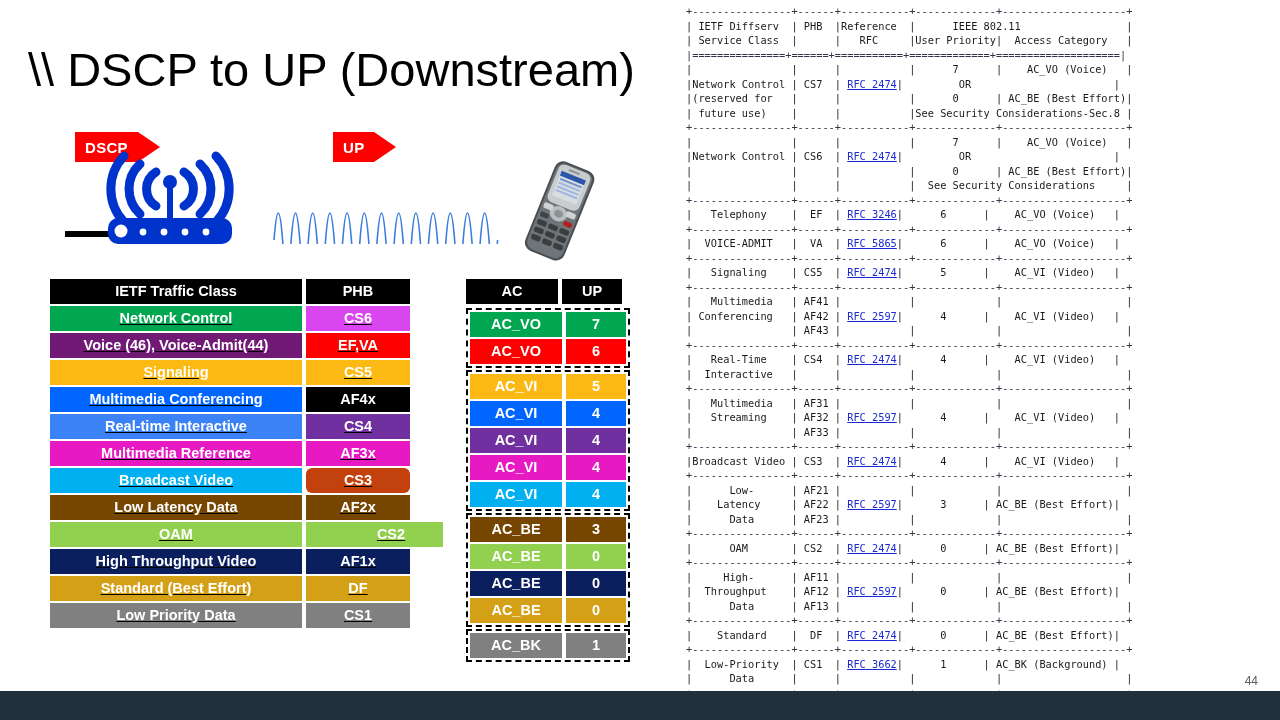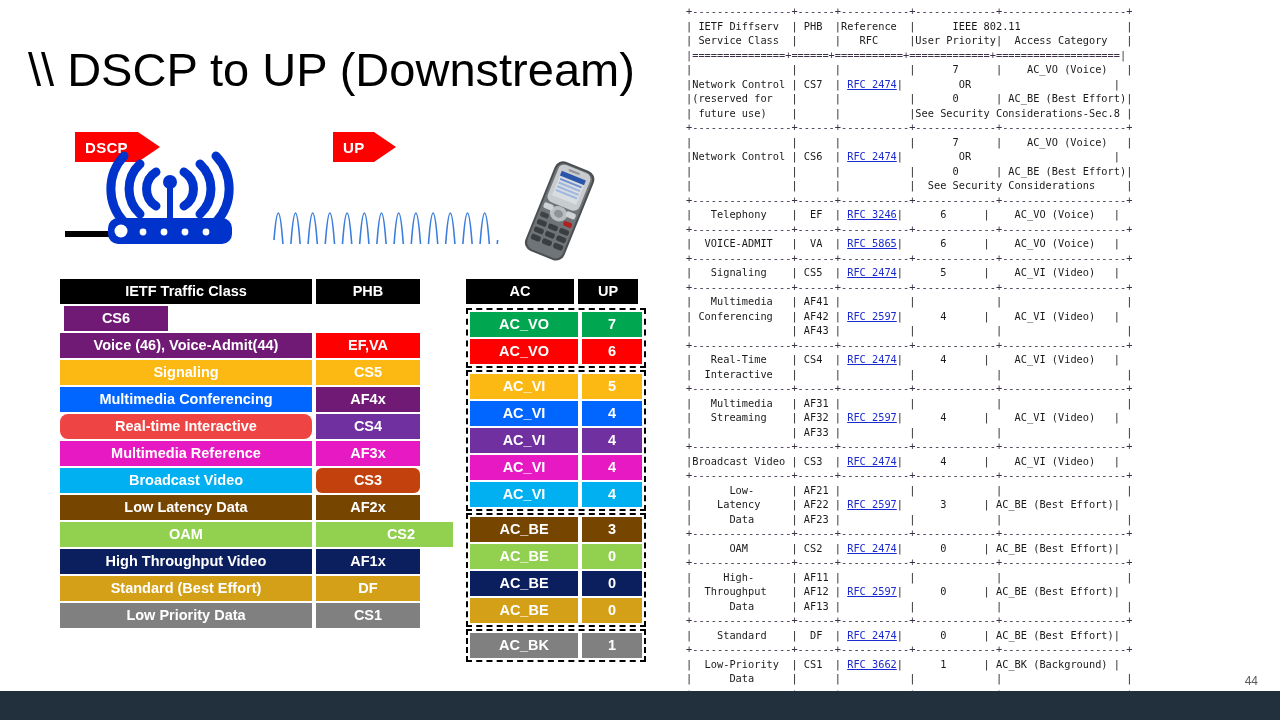--- a/index.html
+++ b/index.html
@@ -27,35 +27,35 @@
   #dscp-arrow{left:75px;top:132px;}
   #up-arrow{left:333px;top:132px;}
 
   
   #ap-graphic{position:absolute;left:60px;top:148px;width:220px;height:100px;}
   #ap-cable{position:absolute;left:65px;top:231px;width:110px;height:6px;background:#000;}
   #sine-wave{position:absolute;left:272px;top:182px;width:232px;height:62px;}
   #ip-phone{position:absolute;left:505px;top:155px;width:110px;height:110px;}
 
   
-  #left-table{position:absolute;left:60px;top:279px;}
+  #left-table{position:absolute;left:50px;top:279px;text-decoration:underline;}
   #left-table .trow{display:flex;margin-bottom:2px;}
   #left-table .c-class{width:252px;}
   #left-table .c-phb{width:104px;margin-left:4px;}
   .cell{
     height:25px;line-height:25px;text-align:center;color:#fff;font-weight:bold;
     font-size:14.5px;font-family:"Liberation Sans", sans-serif;white-space:nowrap;
     overflow:hidden;
   }
   .cell.hdr{background:#000;}
 
   
   #ac-table{position:absolute;left:466px;top:279px;}
   #ac-table .trow{display:flex;margin-bottom:2px;}
-  #ac-table .c-ac{width:108px;}
+  #ac-table .c-ac{width:92px;}
   #ac-table .c-up{width:60px;margin-left:4px;}
   #ac-table .hdr-row{margin-bottom:4px;}
   .group-box{
     border:2px dashed #000;padding:2px 2px 0 2px;margin-bottom:2px;
     box-sizing:border-box;
   }
   .group-box .trow:last-child{margin-bottom:0;}
 
   
   #rfc-table{
@@ -155,36 +155,37 @@
   </svg>
 </div>
 
 <div id="left-table">
   <div class="trow">
     <div class="cell hdr c-class">IETF Traffic Class</div>
     <div class="cell hdr c-phb">PHB</div>
   </div>
   <div id="left-table-body">
       <div class="trow">
-        <div class="cell c-phb" style="background: #701a75;">CS6</div>
+        <div class="cell c-class" style="background: rgb(0, 166, 80);">Network Control</div>
+        <div class="cell c-phb" style="background: #d946ef;">CS6</div>
       </div>
       <div class="trow">
         <div class="cell c-class" style="background: #701a75;">Voice (46), Voice-Admit(44)</div>
         <div class="cell c-phb" style="background: rgb(254, 0, 0);">EF,VA</div>
       </div>
       <div class="trow">
         <div class="cell c-class" style="background: rgb(253, 185, 19);">Signaling</div>
         <div class="cell c-phb" style="background: rgb(253, 185, 19);">CS5</div>
       </div>
       <div class="trow">
         <div class="cell c-class" style="background: rgb(0, 102, 255);">Multimedia Conferencing</div>
-        <div class="cell c-phb" style="background: #701a75;">AF4x</div>
-      </div>
-      <div class="trow">
-        <div class="cell c-class" style="background: #ef4444; border-radius: 8px;">Real-time Interactive</div>
+        <div class="cell c-phb" style="background: #000000;">AF4x</div>
+      </div>
+      <div class="trow">
+        <div class="cell c-class" style="background: #3b82f6;">Real-time Interactive</div>
         <div class="cell c-phb" style="background: rgb(112, 48, 160);">CS4</div>
       </div>
       <div class="trow">
         <div class="cell c-class" style="background: rgb(231, 25, 195);">Multimedia Reference</div>
         <div class="cell c-phb" style="background: rgb(231, 25, 195);">AF3x</div>
       </div>
       <div class="trow">
         <div class="cell c-class" style="background: rgb(0, 176, 240);">Broadcast Video</div>
         <div class="cell c-phb" style="background: #c2410c; border-radius: 6px;">CS3</div>
       </div>

